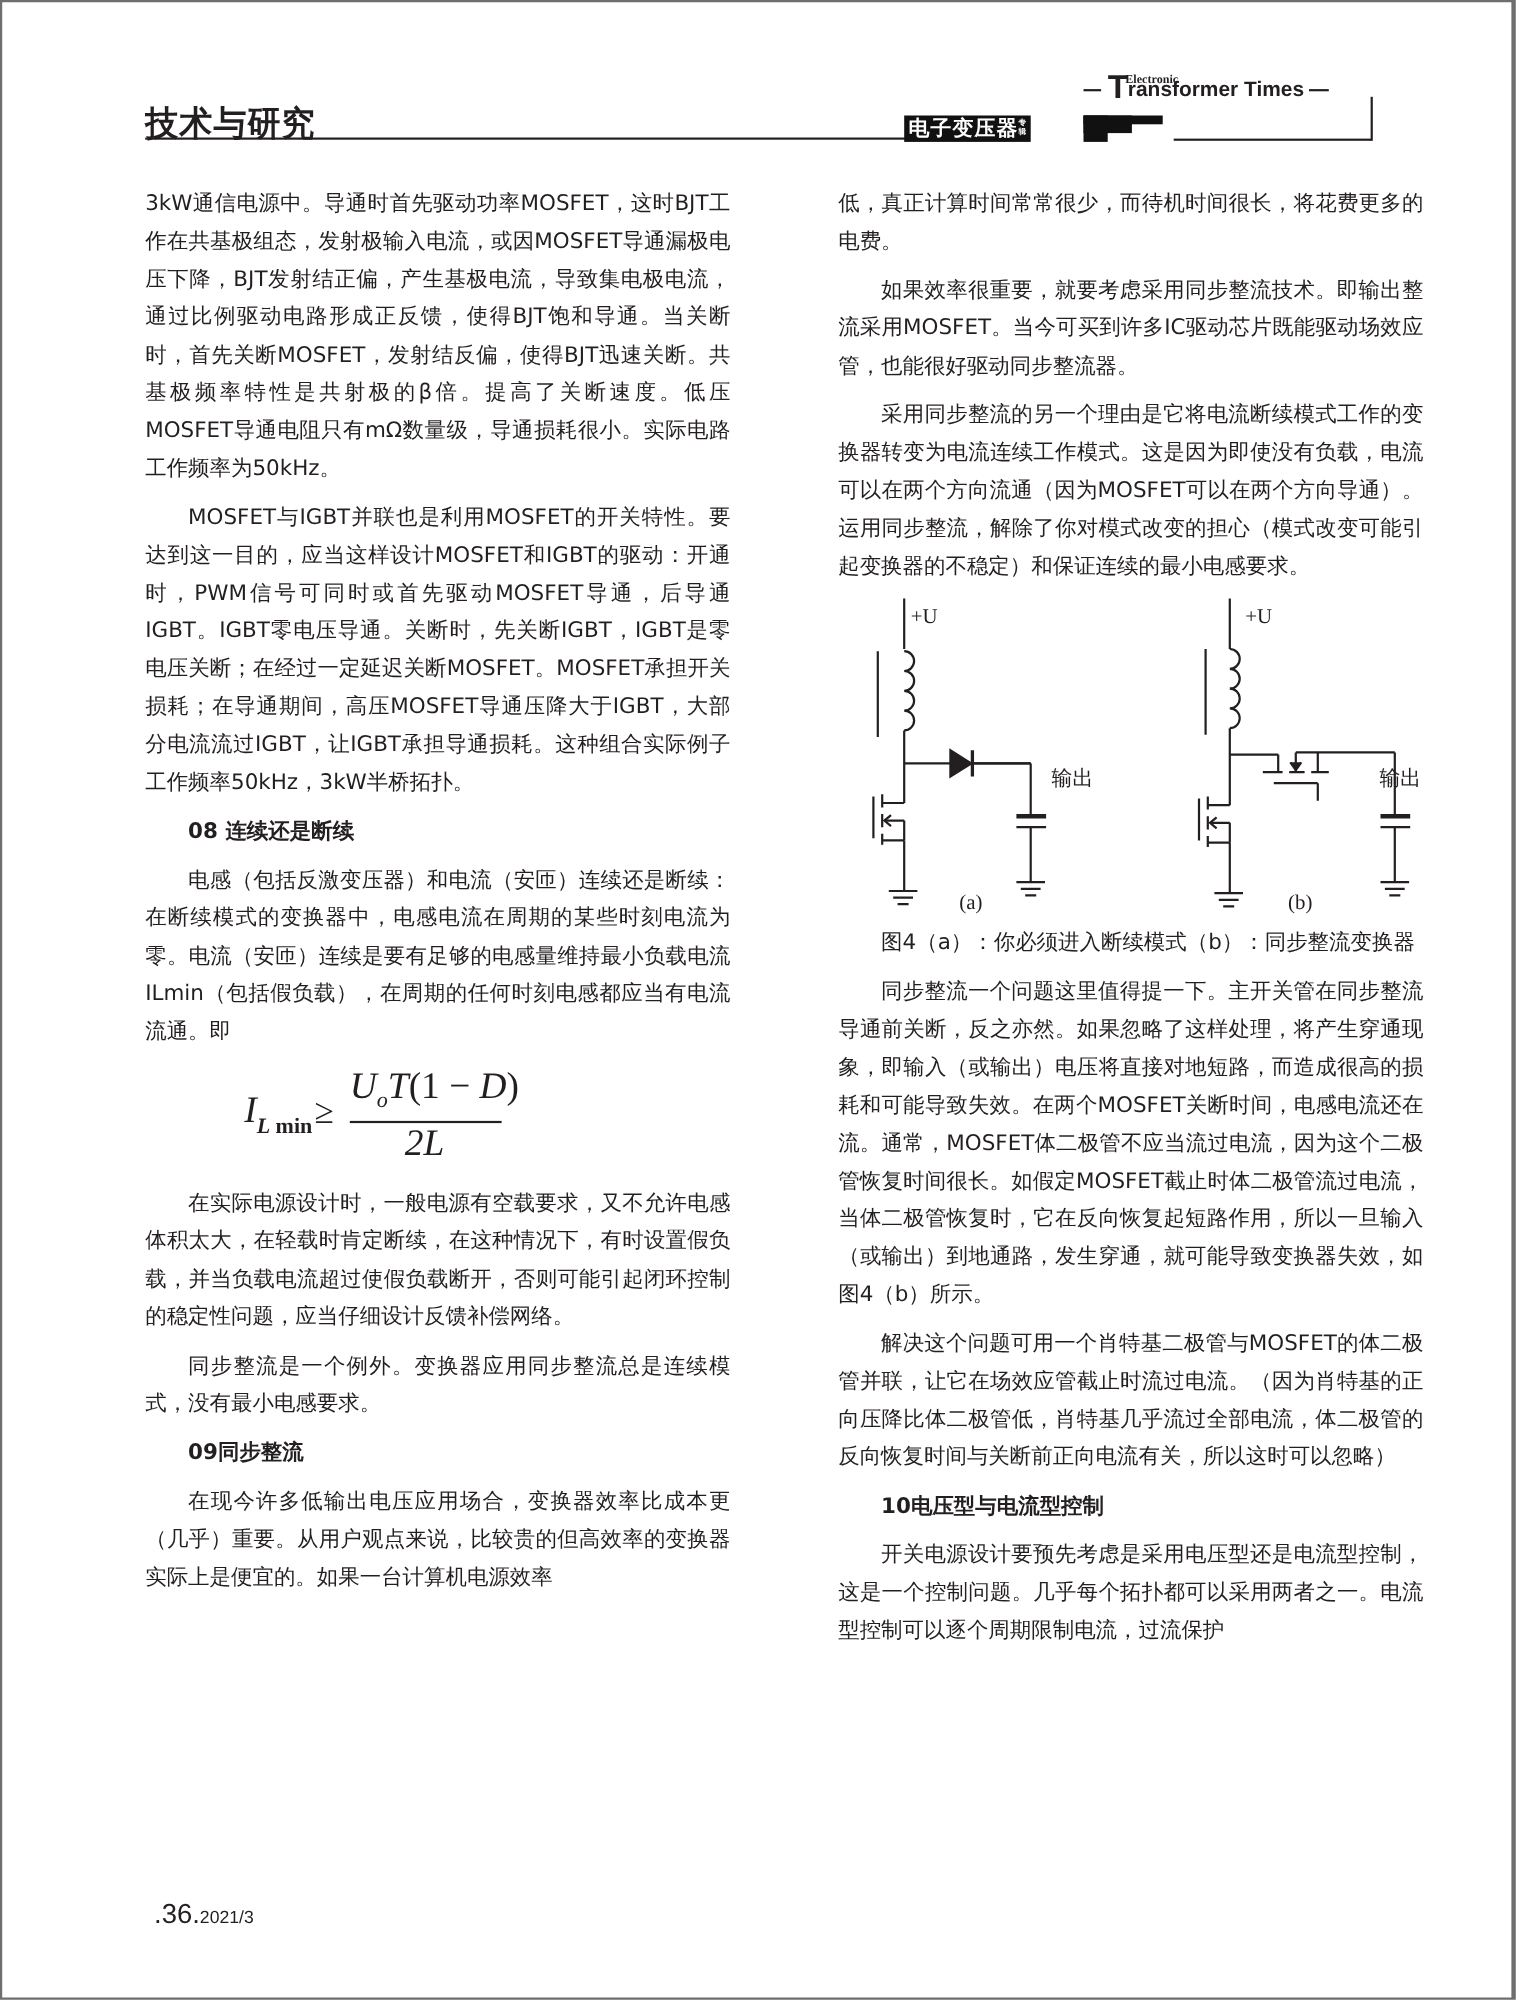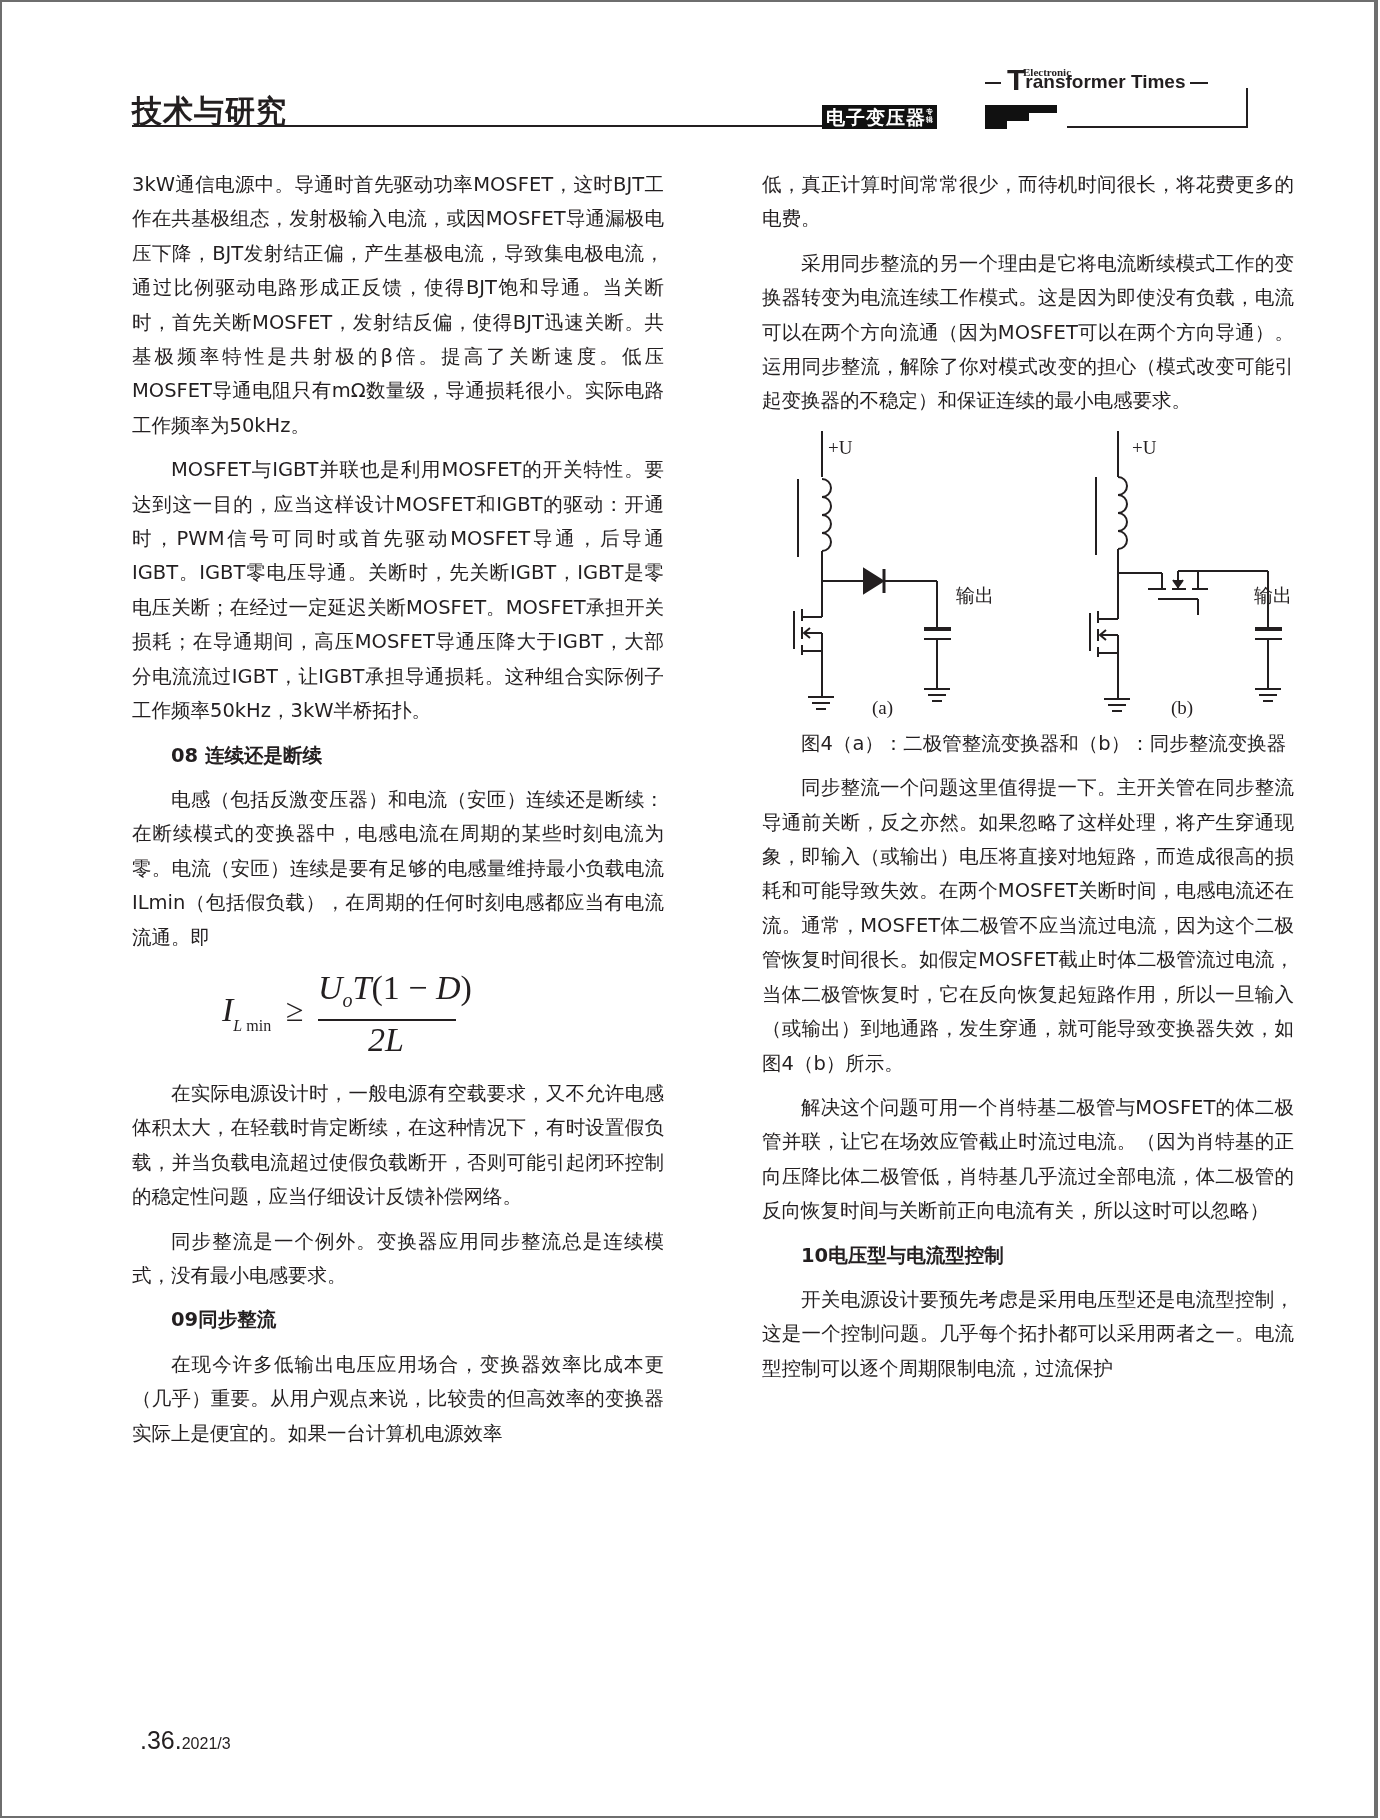--- a/index.html
+++ b/index.html
@@ -24,21 +24,21 @@
   
   .col { position: absolute; top: 168px; width: 532px; font-size: 19.5px; line-height: 34.4px; color: #231f20; text-align: justify; text-justify: inter-character; }
   .col-left { left: 132px; }
   .col-right { left: 716px; margin-left: 46px; }
   .col p { margin: 0 0 10px 0; text-indent: 2em; }
   .col p.no-indent { text-indent: 0; }
   .col h3 { margin: 0 0 10px 0; font-size: 19.5px; font-weight: bold; text-indent: 2em; line-height: 34.4px; }
 
   .formula { height: 108px; position: relative; margin-bottom: 4px; }
   .formula .lhs { position: absolute; left: 90px; top: 28px; font-family: "Liberation Serif", serif; font-style: italic; font-size: 34px; }
-  .formula .lhs sub { font-size: 16px; vertical-align: -10px; }
+  .formula .lhs sub { font-size: 20px; vertical-align: -10px; font-weight: bold; }
   .formula .lhs sub .roman { font-style: normal; }
   .formula .geq { position: absolute; left: 154px; top: 28px; font-family: "Liberation Serif", serif; font-size: 32px; }
   .formula .num { position: absolute; left: 186px; top: 6px; font-family: "Liberation Serif", serif; font-style: italic; font-size: 34px; white-space: nowrap; }
   .formula .num sub { font-size: 20px; vertical-align: -8px; }
   .formula .num .roman { font-style: normal; }
   .formula .bar { position: absolute; left: 186px; top: 54px; width: 138px; height: 2px; background: #231f20; }
   .formula .den { position: absolute; left: 236px; top: 58px; font-family: "Liberation Serif", serif; font-style: italic; font-size: 34px; }
 
   .figure { position: relative; height: 290px; margin: 2px 0 8px 0; }
   .figure svg { position: absolute; left: 0; top: 0; }
@@ -79,20 +79,21 @@
     <span class="den">2L</span>
   </div>
   <p>在实际电源设计时，一般电源有空载要求，又不允许电感体积太大，在轻载时肯定断续，在这种情况下，有时设置假负载，并当负载电流超过使假负载断开，否则可能引起闭环控制的稳定性问题，应当仔细设计反馈补偿网络。</p>
   <p>同步整流是一个例外。变换器应用同步整流总是连续模式，没有最小电感要求。</p>
   <h3>09同步整流</h3>
   <p>在现今许多低输出电压应用场合，变换器效率比成本更（几乎）重要。从用户观点来说，比较贵的但高效率的变换器实际上是便宜的。如果一台计算机电源效率</p>
 </div>
 
 <div class="col col-right">
   <p class="no-indent">低，真正计算时间常常很少，而待机时间很长，将花费更多的电费。</p>
+  <p>如果效率很重要，就要考虑采用同步整流技术。即输出整流采用MOSFET。当今可买到许多IC驱动芯片既能驱动场效应管，也能很好驱动同步整流器。</p>
   <p>采用同步整流的另一个理由是它将电流断续模式工作的变换器转变为电流连续工作模式。这是因为即使没有负载，电流可以在两个方向流通（因为MOSFET可以在两个方向导通）。运用同步整流，解除了你对模式改变的担心（模式改变可能引起变换器的不稳定）和保证连续的最小电感要求。</p>
 
   <div class="figure">
     <svg width="532" height="290" viewBox="0 0 532 290">
       <g stroke="#231f20" stroke-width="2" fill="none">
         <line x1="60" y1="2" x2="60" y2="48"></line>
         <line x1="36" y1="50" x2="36" y2="128"></line>
         <path d="M60 50 a9 9 0 1 1 0 18 a9 9 0 1 1 0 18 a9 9 0 1 1 0 18 a9 9 0 1 1 0 18"></path>
         <line x1="60" y1="122" x2="60" y2="188"></line>
         <line x1="60" y1="152" x2="175" y2="152"></line>
@@ -159,20 +160,20 @@
       </g>
     </svg>
     <span class="lbl" style="left:66px;top:2px;">+U</span>
     <span class="lbl" style="left:194px;top:150px;">输出</span>
     <span class="lbl" style="left:110px;top:262px;">(a)</span>
     <span class="lbl" style="left:370px;top:2px;">+U</span>
     <span class="lbl" style="left:492px;top:150px;">输出</span>
     <span class="lbl" style="left:409px;top:262px;">(b)</span>
   </div>
 
-  <p>图4（a）：二极管整流变换器和（b）：同步整流变换器</p>
+  <p>图4（a）：你必须进入断续模式（b）：同步整流变换器</p>
   <p>同步整流一个问题这里值得提一下。主开关管在同步整流导通前关断，反之亦然。如果忽略了这样处理，将产生穿通现象，即输入（或输出）电压将直接对地短路，而造成很高的损耗和可能导致失效。在两个MOSFET关断时间，电感电流还在流。通常，MOSFET体二极管不应当流过电流，因为这个二极管恢复时间很长。如假定MOSFET截止时体二极管流过电流，当体二极管恢复时，它在反向恢复起短路作用，所以一旦输入（或输出）到地通路，发生穿通，就可能导致变换器失效，如图4（b）所示。</p>
   <p>解决这个问题可用一个肖特基二极管与MOSFET的体二极管并联，让它在场效应管截止时流过电流。（因为肖特基的正向压降比体二极管低，肖特基几乎流过全部电流，体二极管的反向恢复时间与关断前正向电流有关，所以这时可以忽略）</p>
   <h3>10电压型与电流型控制</h3>
   <p>开关电源设计要预先考虑是采用电压型还是电流型控制，这是一个控制问题。几乎每个拓扑都可以采用两者之一。电流型控制可以逐个周期限制电流，过流保护</p>
 </div>
 
 <div class="footer-page"><span>.36.</span><span class="issue">2021/3</span></div>
 
 </body></html>

